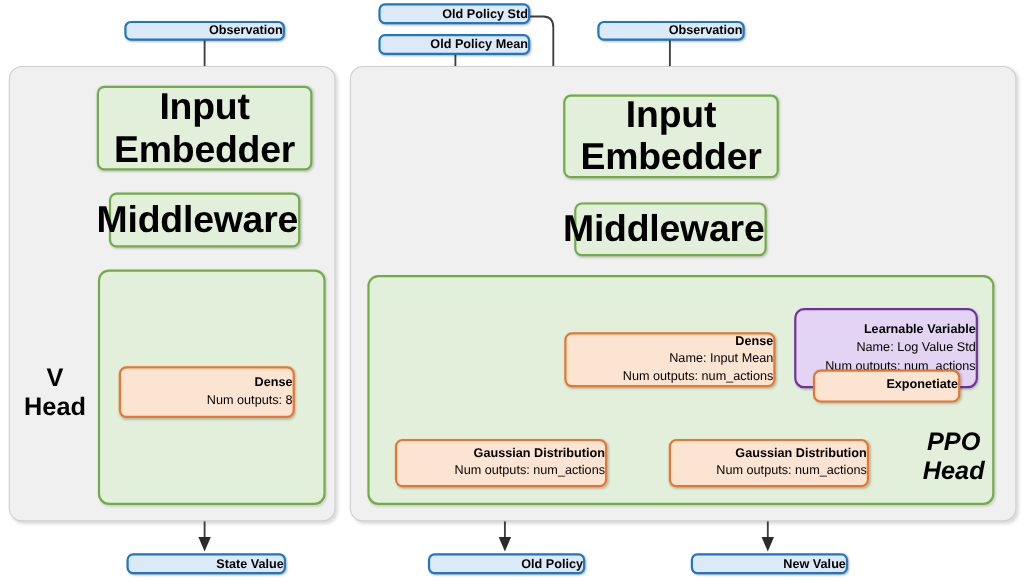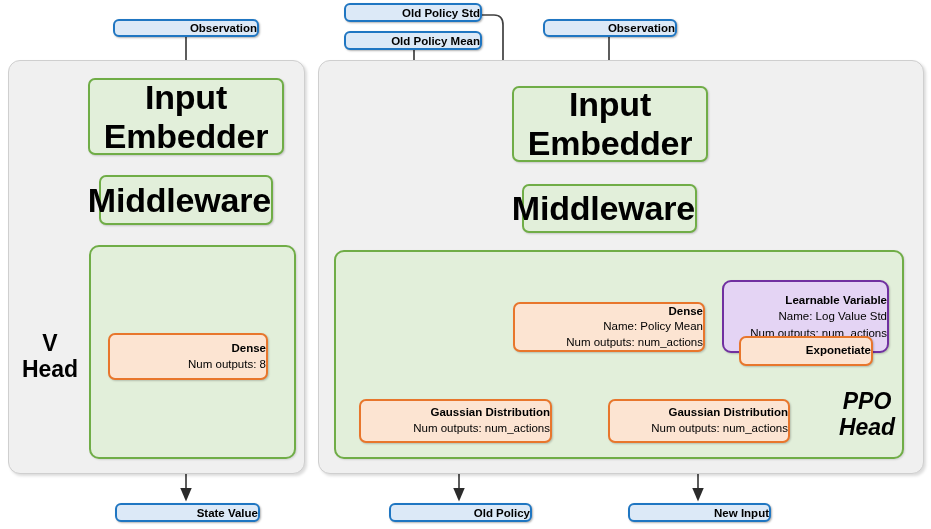--- a/index.html
+++ b/index.html
@@ -105,21 +105,21 @@
   <div class="node green" style="left:512px;top:86px;width:196px;height:76px;">
     <span class="green-title">Input Embedder</span>
   </div>
 
   <div class="node green" style="left:522px;top:184px;width:175px;height:49px;">
     <span class="green-title">Middleware</span>
   </div>
 
   <div class="node orange" style="left:513px;top:302px;width:192px;height:50px;">
     <span class="ttl">Dense</span>
-    <span>Name: Policy Mean</span>
+    <span>Name: Input Mean</span>
     <span>Num outputs: num_actions</span>
   </div>
 
   <div class="node purple" style="left:722px;top:261px;width:167px;height:73px;margin-top:19px;">
     <span class="ttl">Learnable Variable</span>
     <span>Name: Log Value Std</span>
     <span>Num outputs: num_actions</span>
   </div>
 
   <div class="node orange" style="left:739px;top:336px;width:134px;height:30px;padding-left:28px;">
@@ -154,16 +154,16 @@
 
   <div class="node io" style="left:115px;top:503px;width:145px;height:19px;">
     <span>State Value</span>
   </div>
 
   <div class="node io" style="left:389px;top:503px;width:143px;height:19px;">
     <span>Old Policy</span>
   </div>
 
   <div class="node io" style="left:628px;top:503px;width:143px;height:19px;">
-    <span>New Input</span>
+    <span>New Value</span>
   </div>
 
 </div>
 
 </body></html>

